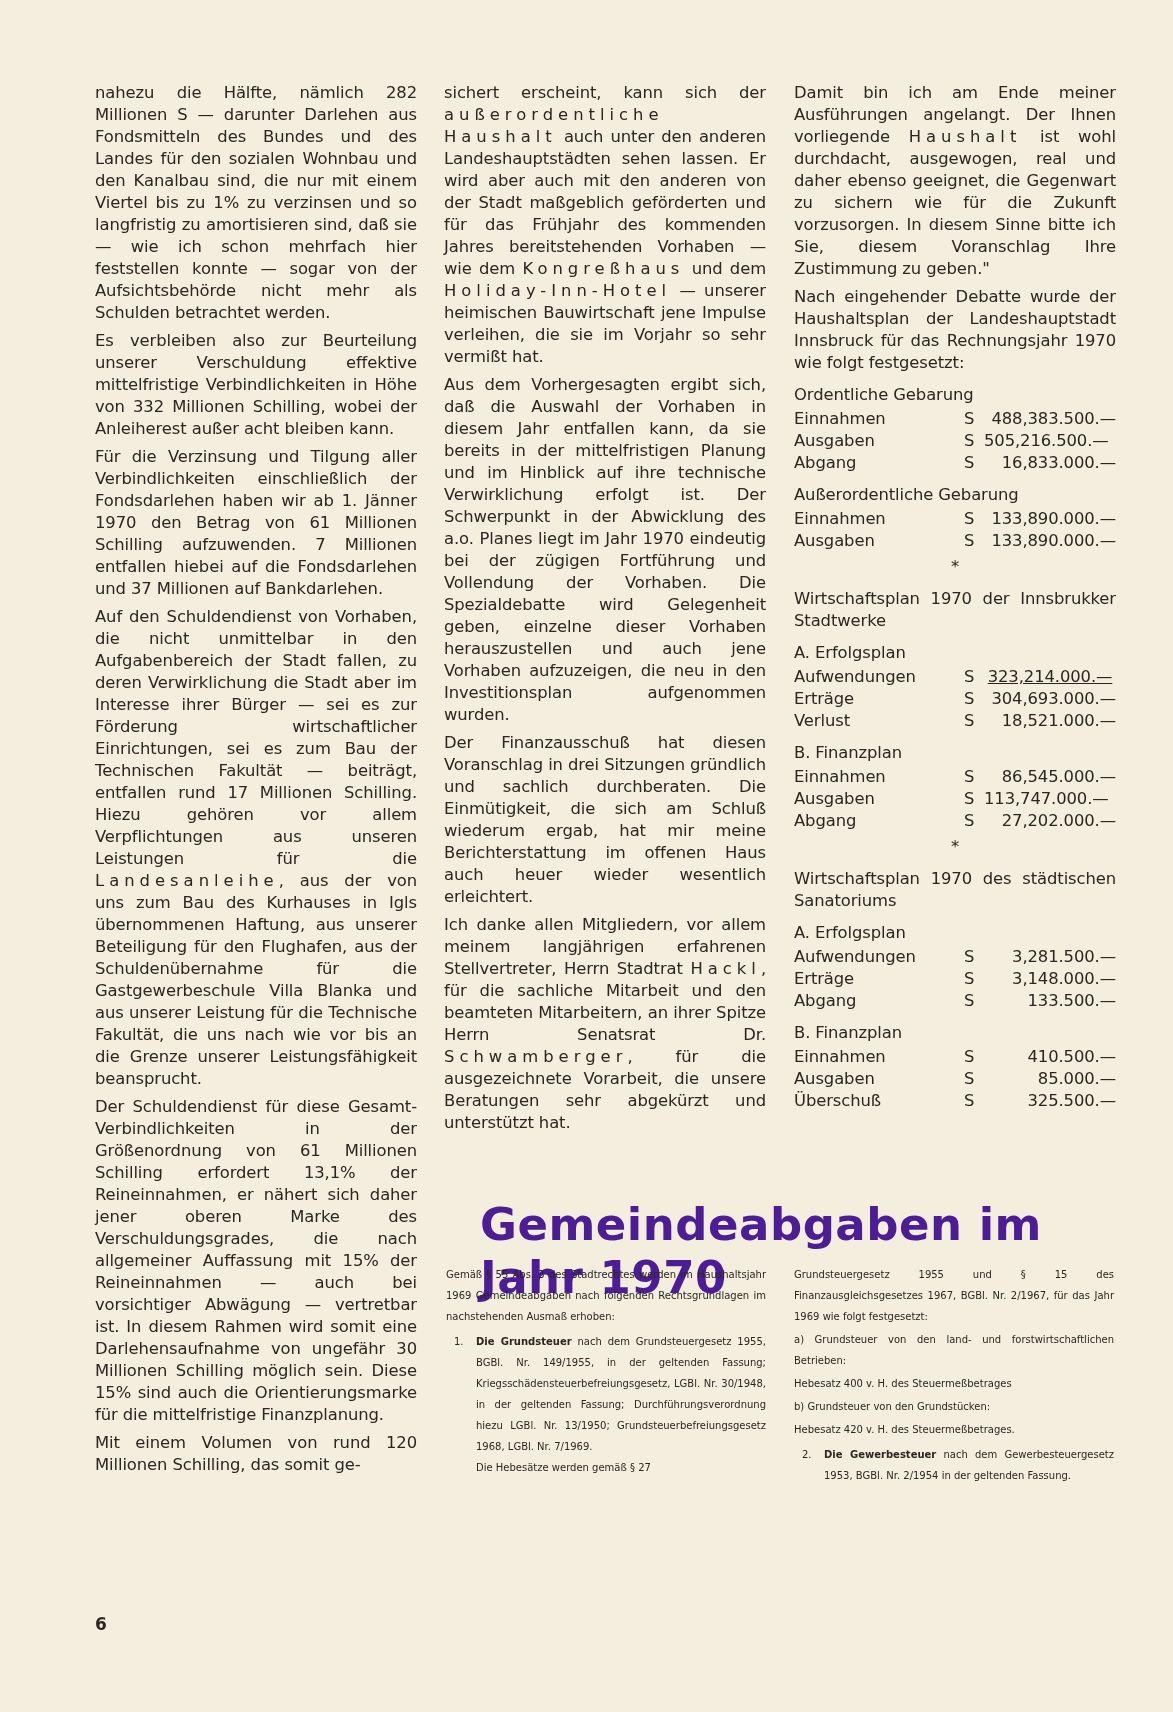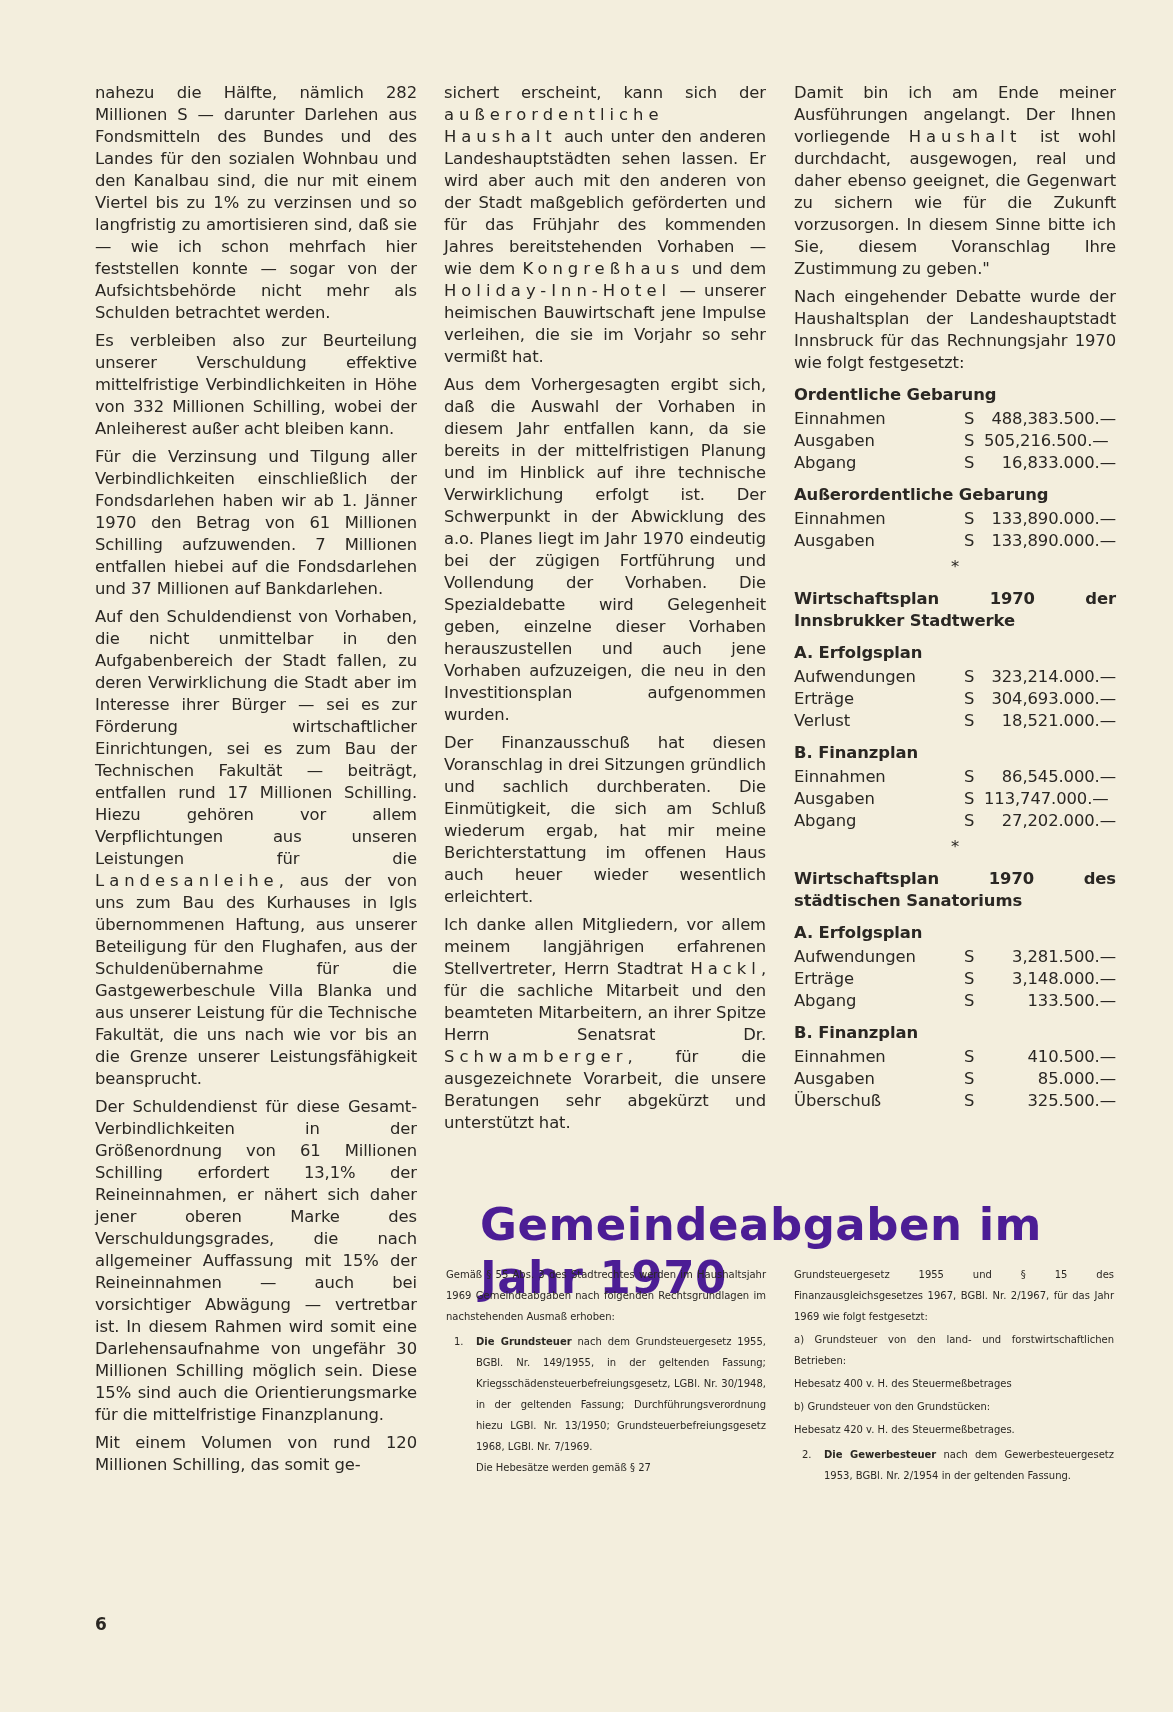--- a/index.html
+++ b/index.html
@@ -16,21 +16,21 @@
     font-size: 16.4px;
     line-height: 22px;
     text-align: justify;
     letter-spacing: -0.1px;
   }
   .col p { margin: 0 0 6px 0; }
   .sp { letter-spacing: 5px; }
   #col1 { left: 95px; top: 82px; width: 322px; }
   #col2 { left: 444px; top: 82px; width: 322px; }
   #col3 { left: 794px; top: 82px; width: 322px; }
-  .h { font-weight: bold; margin: 10px 0 2px 0; }
+  .h { font-weight: normal; margin: 10px 0 2px 0; }
   .star { text-align: center; margin: 4px 0 6px 0; }
   table.fin { border-collapse: collapse; width: 100%; }
   table.fin td { padding: 0; line-height: 22px; }
   table.fin td.lbl { width: 170px; }
   table.fin td.cur { width: 20px; }
   table.fin td.amt { text-align: right; }
   #heading {
     position: absolute; left: 480px; top: 1198px; width: 640px;
     font-family: "DejaVu Sans", sans-serif;
     font-weight: bold; font-size: 45px; letter-spacing: 0.5px;
@@ -110,21 +110,21 @@
 
   <div class="star">*</div>
 
   <div class="h">Wirtschaftsplan 1970 der Innsbrukker Stadtwerke</div>
   <div class="h">A. Erfolgsplan</div>
   <table class="fin">
     <tbody id="tb-sw-a">
         <tr>
           <td class="lbl">Aufwendungen</td>
           <td class="cur">S</td>
-          <td class="amt" style="text-align: right; padding-left: 0px;">323,214.000.—</td>
+          <td class="amt" style="text-align: center; padding-left: 0px; text-decoration: underline;">323,214.000.—</td>
         </tr>
         <tr>
           <td class="lbl">Erträge</td>
           <td class="cur">S</td>
           <td class="amt" style="text-align: right; padding-left: 0px;">304,693.000.—</td>
         </tr>
         <tr>
           <td class="lbl">Verlust</td>
           <td class="cur">S</td>
           <td class="amt" style="text-align: right; padding-left: 0px; margin-top: 32px;">18,521.000.—</td>

